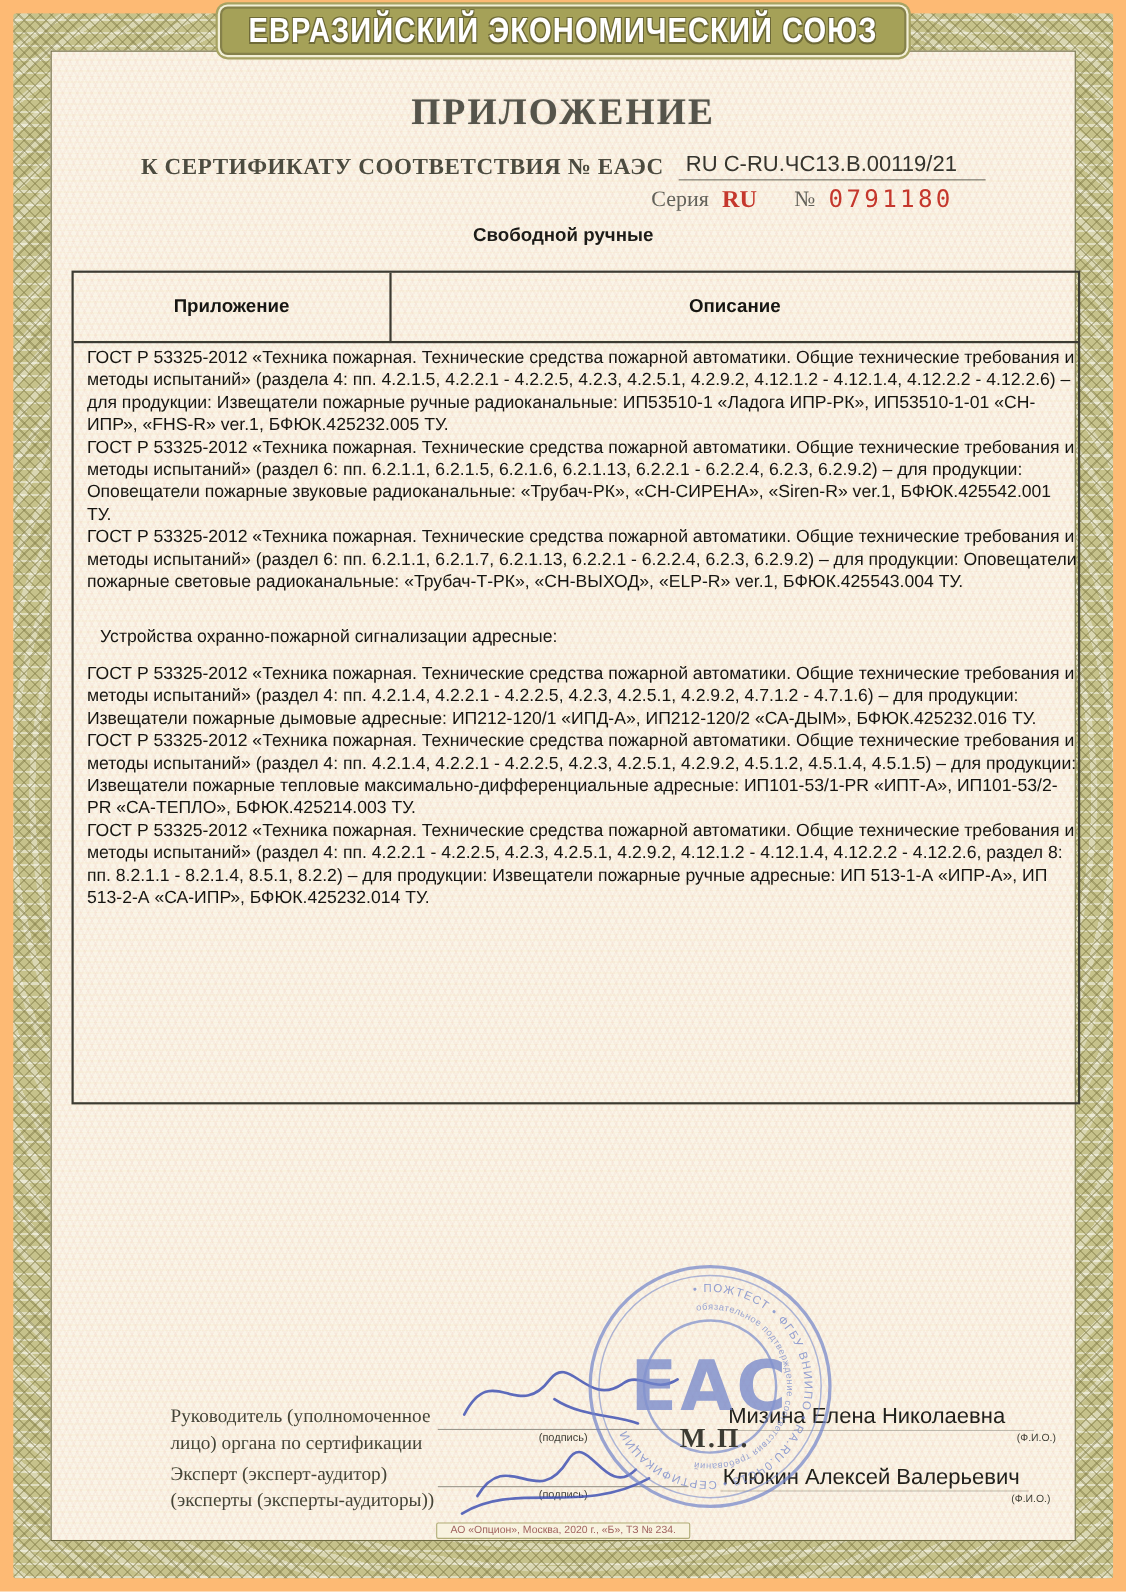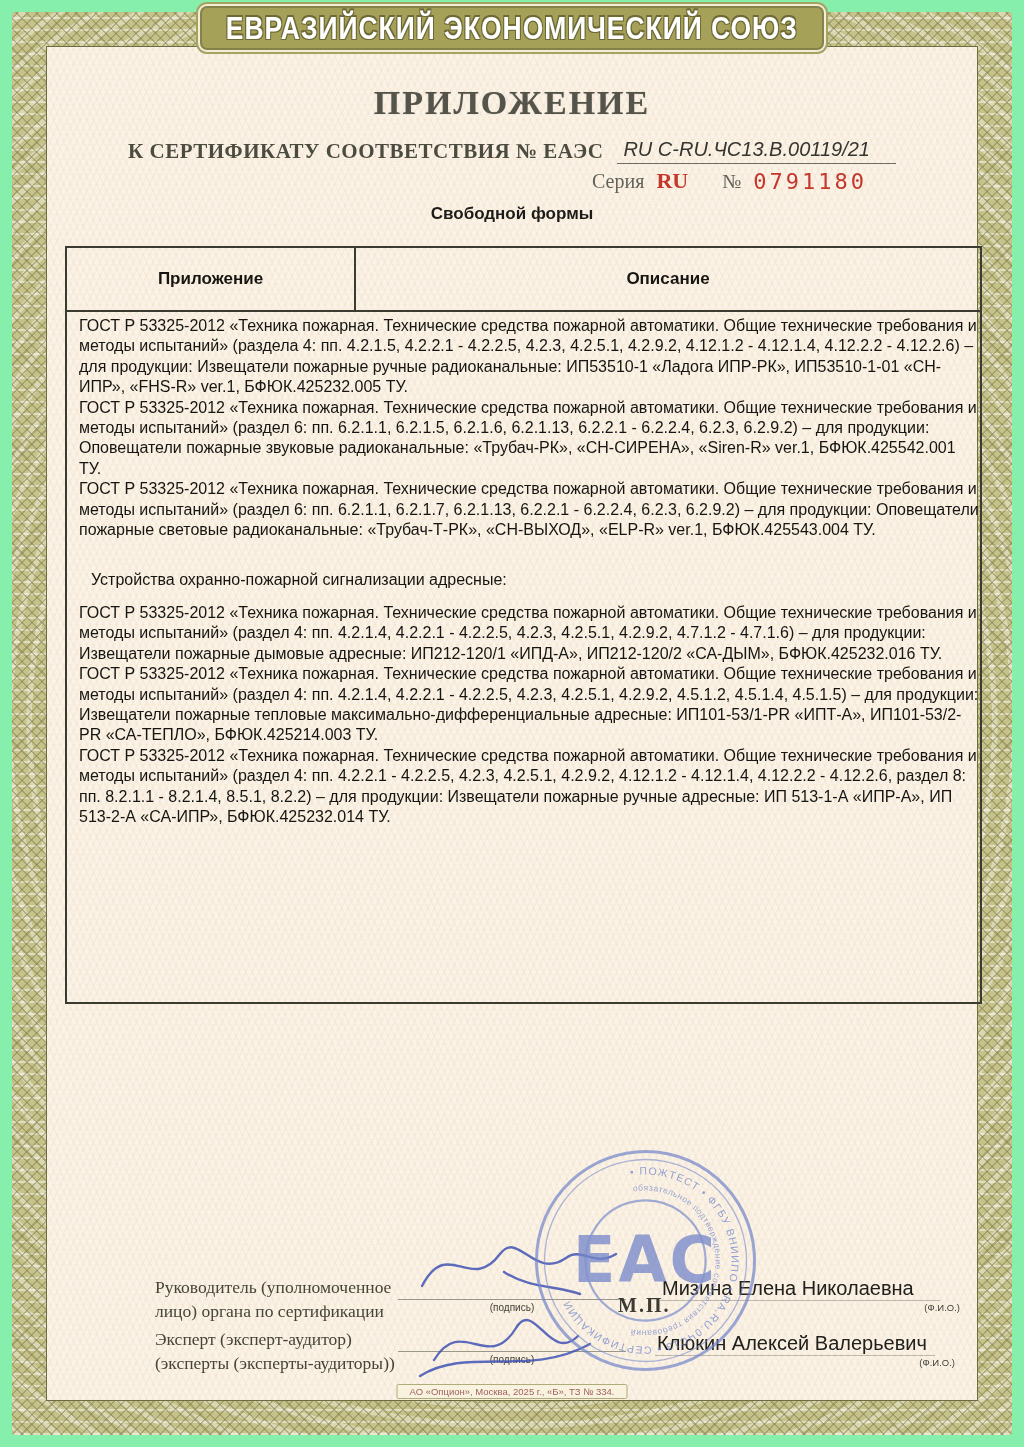--- a/index.html
+++ b/index.html
@@ -1,16 +1,16 @@
 <!DOCTYPE html>
 <html lang="ru"><head>
 <meta charset="utf-8">
 <style>
   html,body{margin:0;padding:0;background:#ffffff;}
-  .page{position:relative;width:1024px;height:1447px;overflow:hidden;background:#86efac;
+  .page{position:relative;width:1024px;height:1447px;overflow:hidden;background:#fdba74;
         font-family:"Liberation Sans",sans-serif;}
   
   .band{position:absolute;inset:12px;border-radius:3px;
     background:
       repeating-linear-gradient(45deg, rgba(128,123,70,.45) 0 1.5px, transparent 1.5px 7px),
       repeating-linear-gradient(-45deg, rgba(128,123,70,.45) 0 1.5px, transparent 1.5px 7px),
       repeating-linear-gradient(0deg, rgba(255,255,255,.45) 0 2px, transparent 2px 12px),
       repeating-radial-gradient(circle at 50% 50%, rgba(255,255,255,.35) 0 5px, transparent 6px 20px),
       #c6c28b;}
   .inner{position:absolute;left:46px;right:46px;top:46px;bottom:46px;border:1px solid #6f6c43;
@@ -29,21 +29,21 @@
     text-shadow:1px 1px 0 #6e6a38,-1px -1px 0 #6e6a38,1px -1px 0 #6e6a38,-1px 1px 0 #6e6a38;}
   
   .title{position:absolute;top:84px;left:0;width:100%;text-align:center;
     font-family:"Liberation Serif",serif;font-weight:bold;font-size:34px;letter-spacing:2px;
     color:#55544b;text-shadow:0 0 1px rgba(85,84,75,.4);}
   .certline{position:absolute;top:138px;left:0;width:100%;display:flex;justify-content:center;
     align-items:center;gap:14px;}
   .certline .lbl{font-family:"Liberation Serif",serif;font-weight:bold;font-size:21px;
     letter-spacing:.5px;color:#4c4b40;}
   .certline .num{font-size:20px;color:#35342e;border-bottom:1px solid #6f6e64;
-    padding:0 26px 2px 6px;font-style:italic;}
+    padding:0 26px 2px 6px;}
   .seriesline{position:absolute;top:168px;left:592px;display:flex;align-items:center;gap:12px;}
   .seriesline .s-lbl{font-family:"Liberation Serif",serif;font-size:20px;color:#63625a;}
   .seriesline .s-ru{font-family:"Liberation Serif",serif;font-weight:bold;font-size:22px;color:#c5372c;}
   .seriesline .s-no{font-family:"Liberation Serif",serif;font-size:20px;color:#63625a;margin-left:22px;}
   .seriesline .s-num{font-family:"DejaVu Sans Mono",monospace;font-size:22px;letter-spacing:3px;color:#c5372c;}
   .formtype{position:absolute;top:204px;left:0;width:100%;text-align:center;
     font-weight:bold;font-size:17px;color:#1c1b17;}
   
   .tbl{position:absolute;left:65px;top:246px;width:913px;height:754px;border:2px solid #3c3b32;}
   .tbl .hdr{display:flex;height:62px;border-bottom:2px solid #3c3b32;}
@@ -61,21 +61,21 @@
   .tbl .bdy .c2 .blockhead{margin:12px;}
   
   .siglabel{position:absolute;font-family:"Liberation Serif",serif;font-size:17.5px;line-height:1.35;
     color:#454437;width:262px;}
   .sigline{position:absolute;border-bottom:1px solid #99968a;width:228px;height:0;}
   .sigcap{position:absolute;width:228px;text-align:center;font-size:10px;color:#3f3e36;}
   .fio-name{position:absolute;font-size:20px;color:#21201c;white-space:nowrap;}
   .fio-cap{position:absolute;width:300px;text-align:right;font-size:9.5px;color:#3f3e36;}
   .name-rule{position:absolute;border-bottom:1px solid rgba(120,118,105,.45);width:280px;height:0;}
   .mp{position:absolute;left:618px;top:1294px;font-family:"Liberation Serif",serif;font-weight:bold;
-    font-size:20px;letter-spacing:2px;color:#3c3b33;}
+    font-size:25px;letter-spacing:2px;color:#3c3b33;}
   
   .imprint{position:absolute;top:1384px;left:50%;transform:translateX(-50%);
     background:rgba(247,242,222,.92);border:1px solid #b0ac77;border-radius:2px;
     padding:1px 12px;font-size:9.5px;color:#a0635f;white-space:nowrap;}
   
   .sig-svg{position:absolute;left:408px;top:1228px;}
   .stamp-svg{position:absolute;left:528px;top:1143px;opacity:.88;}
 </style>
 </head>
 <body>
@@ -96,21 +96,21 @@
     <span class="num">RU C-RU.ЧС13.B.00119/21</span>
   </div>
 
   <div class="seriesline">
     <span class="s-lbl">Серия</span>
     <span class="s-ru">RU</span>
     <span class="s-no">№</span>
     <span class="s-num">0791180</span>
   </div>
 
-  <div class="formtype">Свободной формы</div>
+  <div class="formtype">Свободной ручные</div>
 
   <div class="tbl">
     <div class="hdr">
       <div class="c1">Приложение</div>
       <div class="c2">Описание</div>
     </div>
     <div class="bdy">
       <div class="c2">
         <p>ГОСТ Р 53325-2012 «Техника пожарная. Технические средства пожарной автоматики. Общие технические требования и методы испытаний» (раздела 4: пп. 4.2.1.5, 4.2.2.1 - 4.2.2.5, 4.2.3, 4.2.5.1, 4.2.9.2, 4.12.1.2 - 4.12.1.4, 4.12.2.2 - 4.12.2.6) – для продукции: Извещатели пожарные ручные радиоканальные: ИП53510-1 «Ладога ИПР-РК», ИП53510-1-01 «СН-ИПР», «FHS-R» ver.1, БФЮК.425232.005 ТУ.</p>
         <p>ГОСТ Р 53325-2012 «Техника пожарная. Технические средства пожарной автоматики. Общие технические требования и методы испытаний» (раздел 6: пп. 6.2.1.1, 6.2.1.5, 6.2.1.6, 6.2.1.13, 6.2.2.1 - 6.2.2.4, 6.2.3, 6.2.9.2) – для продукции: Оповещатели пожарные звуковые радиоканальные: «Трубач-РК», «СН-СИРЕНА», «Siren-R» ver.1, БФЮК.425542.001 ТУ.</p>
@@ -163,15 +163,15 @@
       </text>
       <text font-family="Liberation Sans, sans-serif" font-size="8.5" letter-spacing="0.5" fill="#7285cb" opacity="0.8">
         <textPath href="#ringI">обязательное подтверждение соответствия требований</textPath>
       </text>
     </g>
     <text x="117.5" y="136" text-anchor="middle" font-family="DejaVu Sans, sans-serif" font-weight="bold" font-size="62" letter-spacing="3" fill="#7285cb" opacity="0.85" transform="scale(1,1.02)">ЕАС</text>
   </svg>
 
   <div class="mp">М.П.</div>
 
-  <div class="imprint">АО «Опцион», Москва, 2025 г., «Б», ТЗ № 334.</div>
+  <div class="imprint">АО «Опцион», Москва, 2020 г., «Б», ТЗ № 234.</div>
 
 </div>
 
 </body></html>

